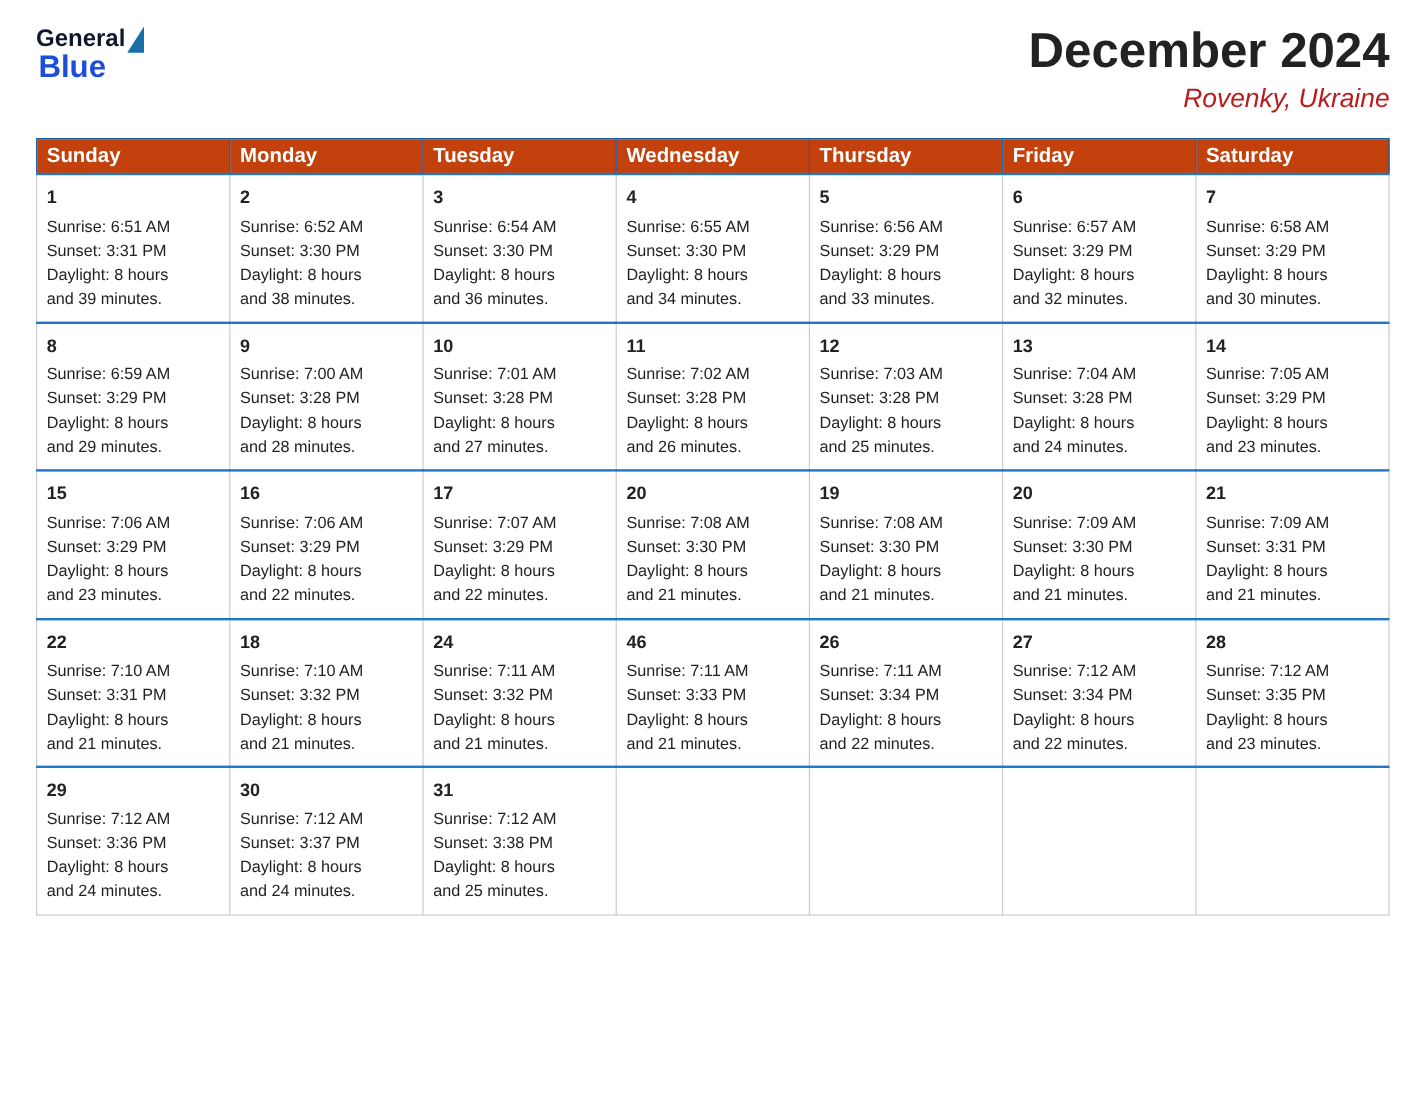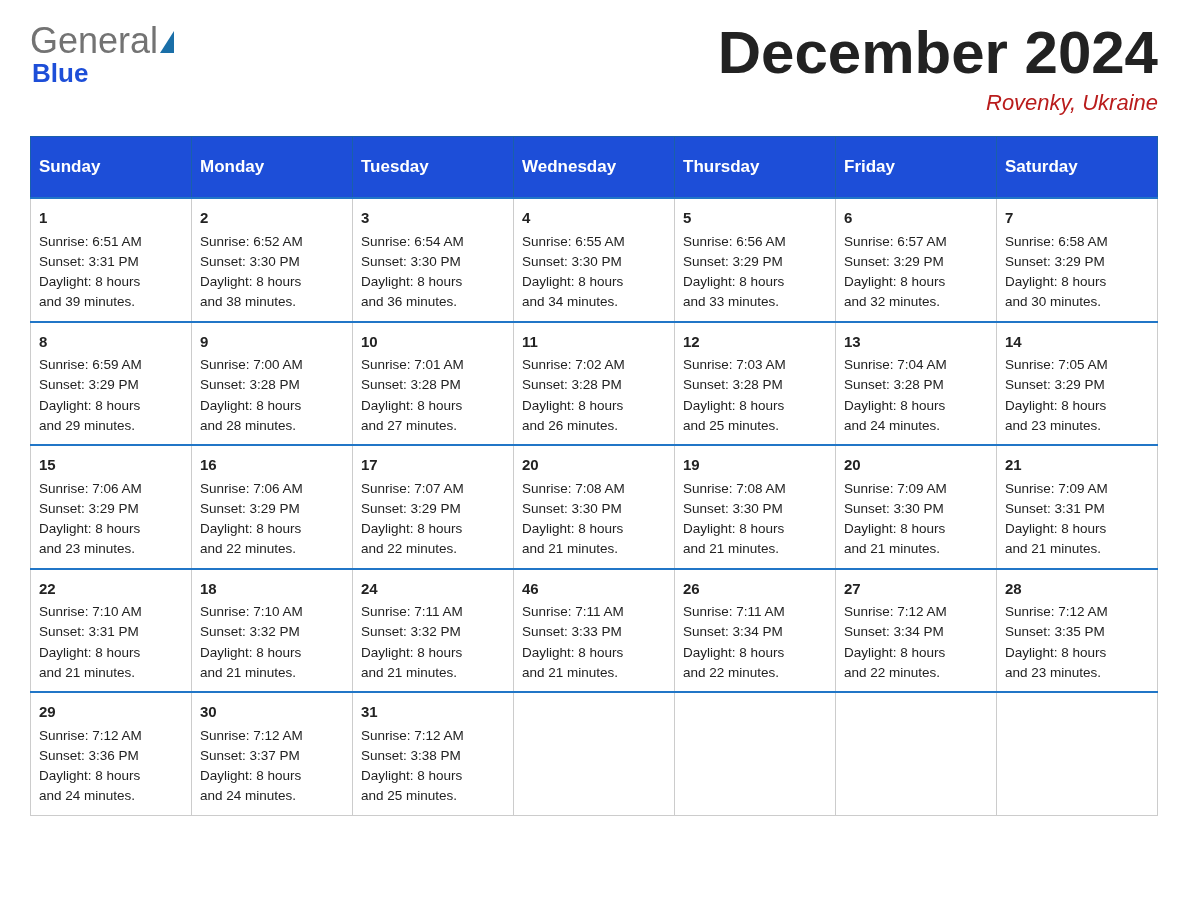--- a/index.html
+++ b/index.html
@@ -19,23 +19,23 @@
     .logo {
       display: flex;
       flex-direction: column;
       align-items: flex-start;
     }
     .logo-top {
       display: flex;
       align-items: center;
     }
     .logo-general {
-      font-size: 36px;
-      font-weight: normal;
-      color: #737373;
+      font-size: 20px;
+      font-weight: bold;
+      color: #0f172a;
     }
     .logo-triangle {
       width: 0;
       height: 0;
       border-left: 14px solid transparent;
       border-right: 0px solid transparent;
       border-bottom: 22px solid #1a6fa8;
       margin-left: 2px;
       margin-top: 2px;
     }
@@ -43,41 +43,41 @@
       font-size: 26px;
       font-weight: bold;
       color: #1d4ed8;
       margin-top: -4px;
       margin-left: 2px;
     }
     .title-area {
       text-align: right;
     }
     .month-title {
-      font-size: 60px;
+      font-size: 41px;
       font-weight: bold;
       color: #222;
       line-height: 1.1;
     }
     .location {
       font-size: 22px;
       color: #b91c1c;
       margin-top: 4px;
       font-style: italic;
     }
     table {
       width: 100%;
       border-collapse: collapse;
     }
     thead tr th {
-      background-color: #1d4ed8;
+      background-color: #c2410c;
       color: #fff;
       font-size: 17px;
       font-weight: bold;
-      padding: 20px 8px;
+      padding: 4px 8px;
       text-align: left;
       border: 1px solid #1a60aa;
     }
     tbody tr td {
       vertical-align: top;
       padding: 8px 8px 8px 8px;
       border: 1px solid #ccc;
       font-size: 13.5px;
       color: #222;
       line-height: 1.5;

